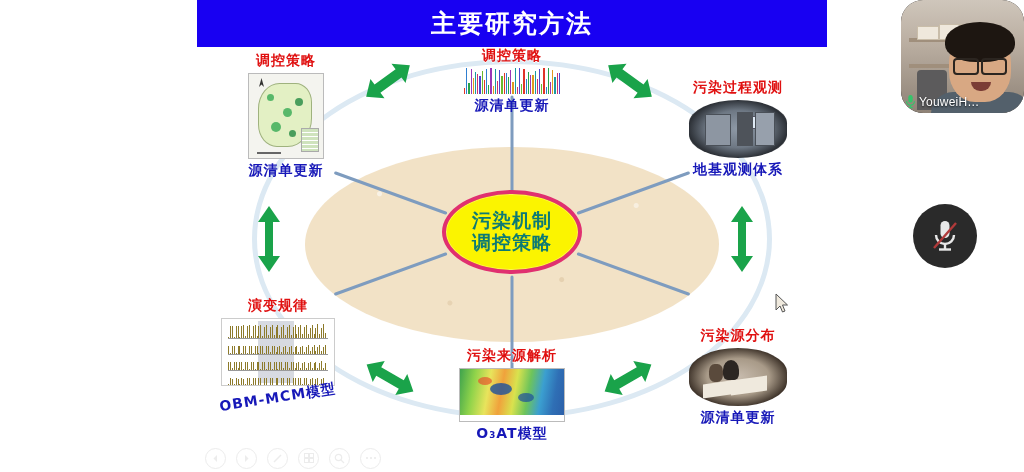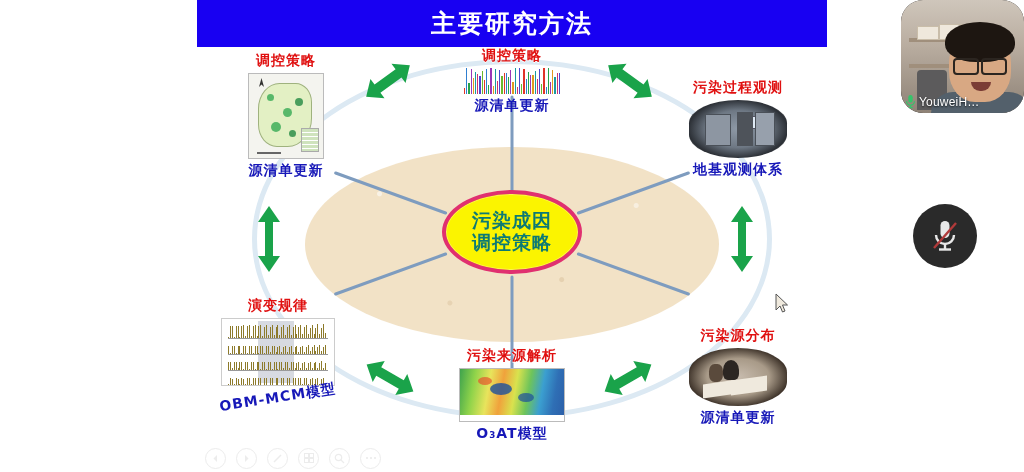--- a/index.html
+++ b/index.html
@@ -131,21 +131,21 @@
       <div id="hub-ellipse"></div>
 
       <div class="spoke" style="left:315px;top:143px;width:96px;transform:rotate(-90deg);"></div>
       <div class="spoke" style="left:315px;top:227px;width:96px;transform:rotate(90deg);"></div>
       <div class="spoke" style="left:250px;top:165px;width:120px;transform:rotate(200deg);"></div>
       <div class="spoke" style="left:380px;top:165px;width:120px;transform:rotate(-20deg);"></div>
       <div class="spoke" style="left:250px;top:205px;width:120px;transform:rotate(160deg);"></div>
       <div class="spoke" style="left:380px;top:205px;width:120px;transform:rotate(20deg);"></div>
 
       <div id="core">
-        <div>污染成因</div>
+        <div>污染机制</div>
         <div>调控策略</div>
       </div>
 
       <div class="node" style="left:14px;top:5px;">
         <div class="ttl">调控策略</div>
         <div class="thumb t-map">
           <div class="land"></div>
           <div class="dot" style="left:18px;top:20px;width:7px;height:7px;"></div>
           <div class="dot" style="left:34px;top:34px;width:9px;height:9px;"></div>
           <div class="dot" style="left:46px;top:24px;width:8px;height:8px;background:#2e8f4a;"></div>

